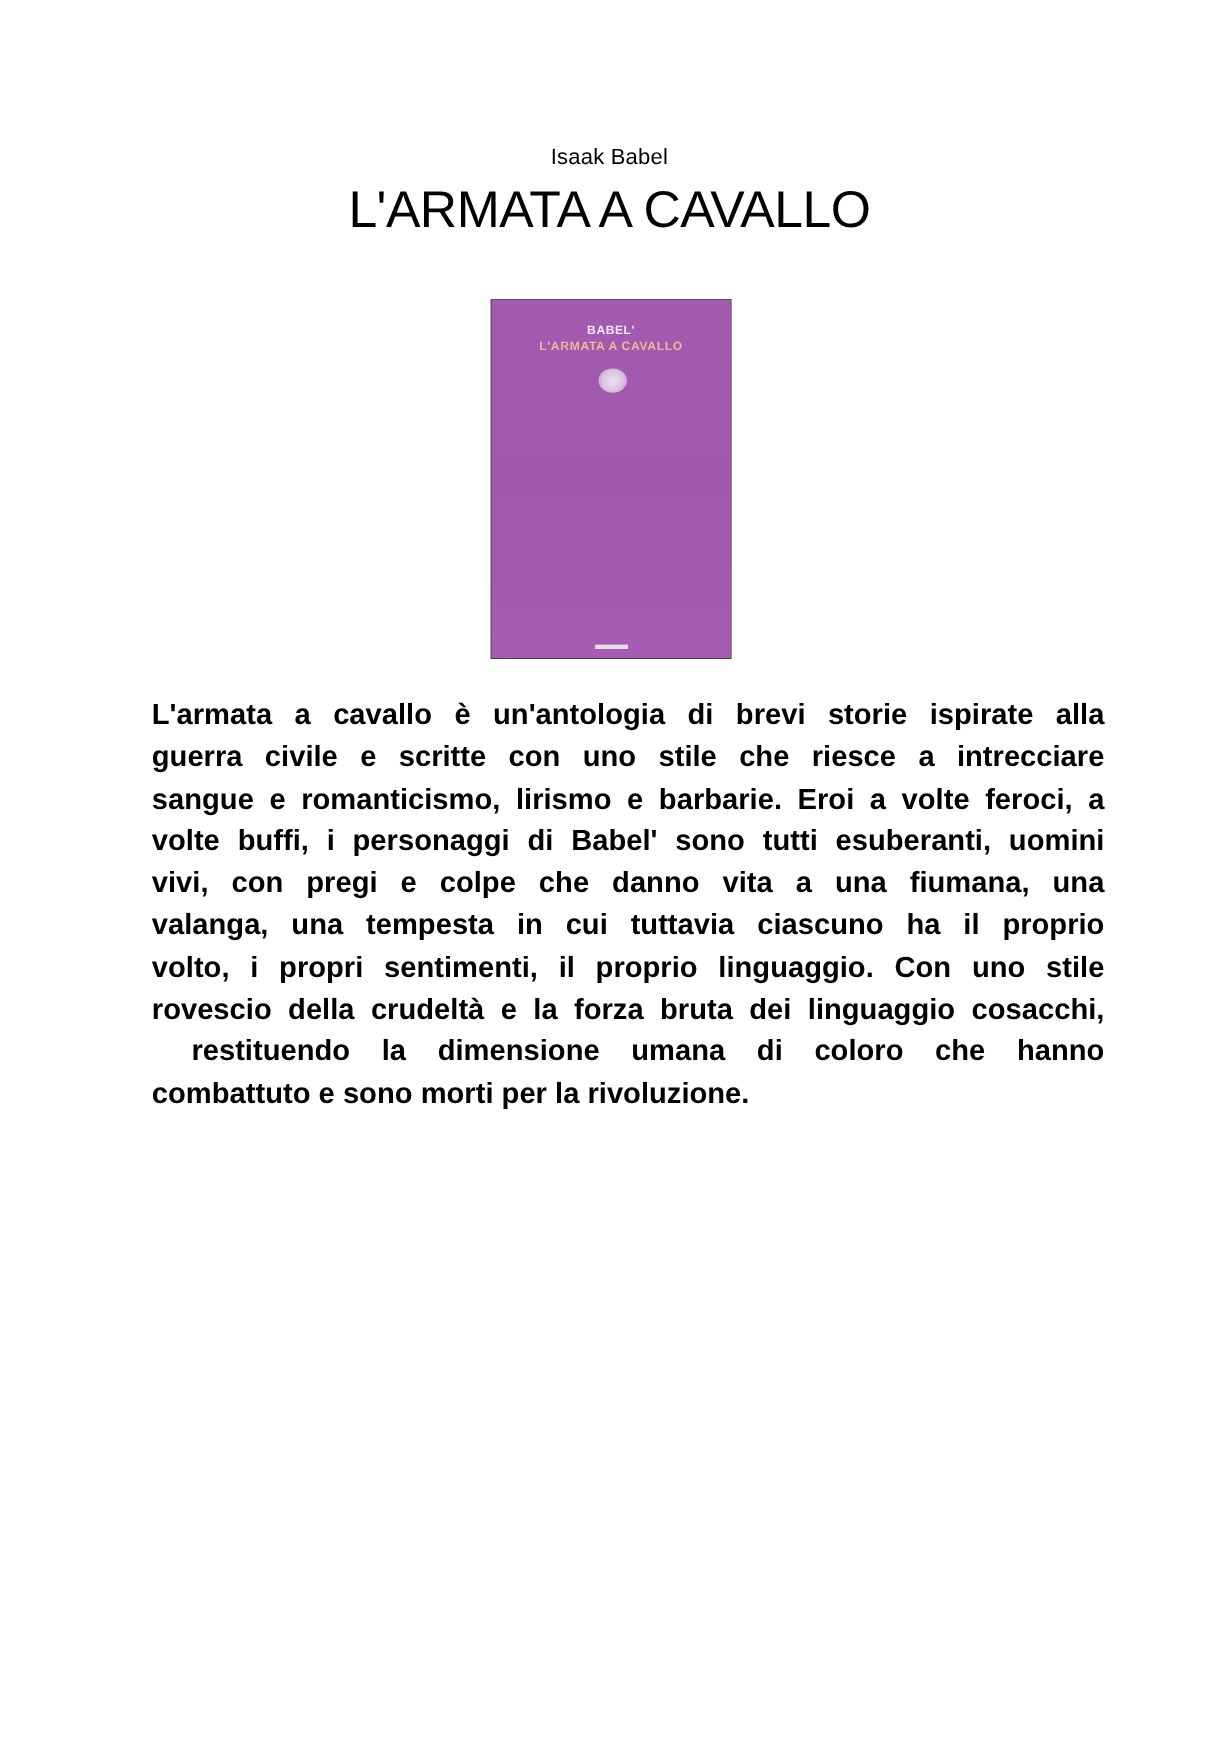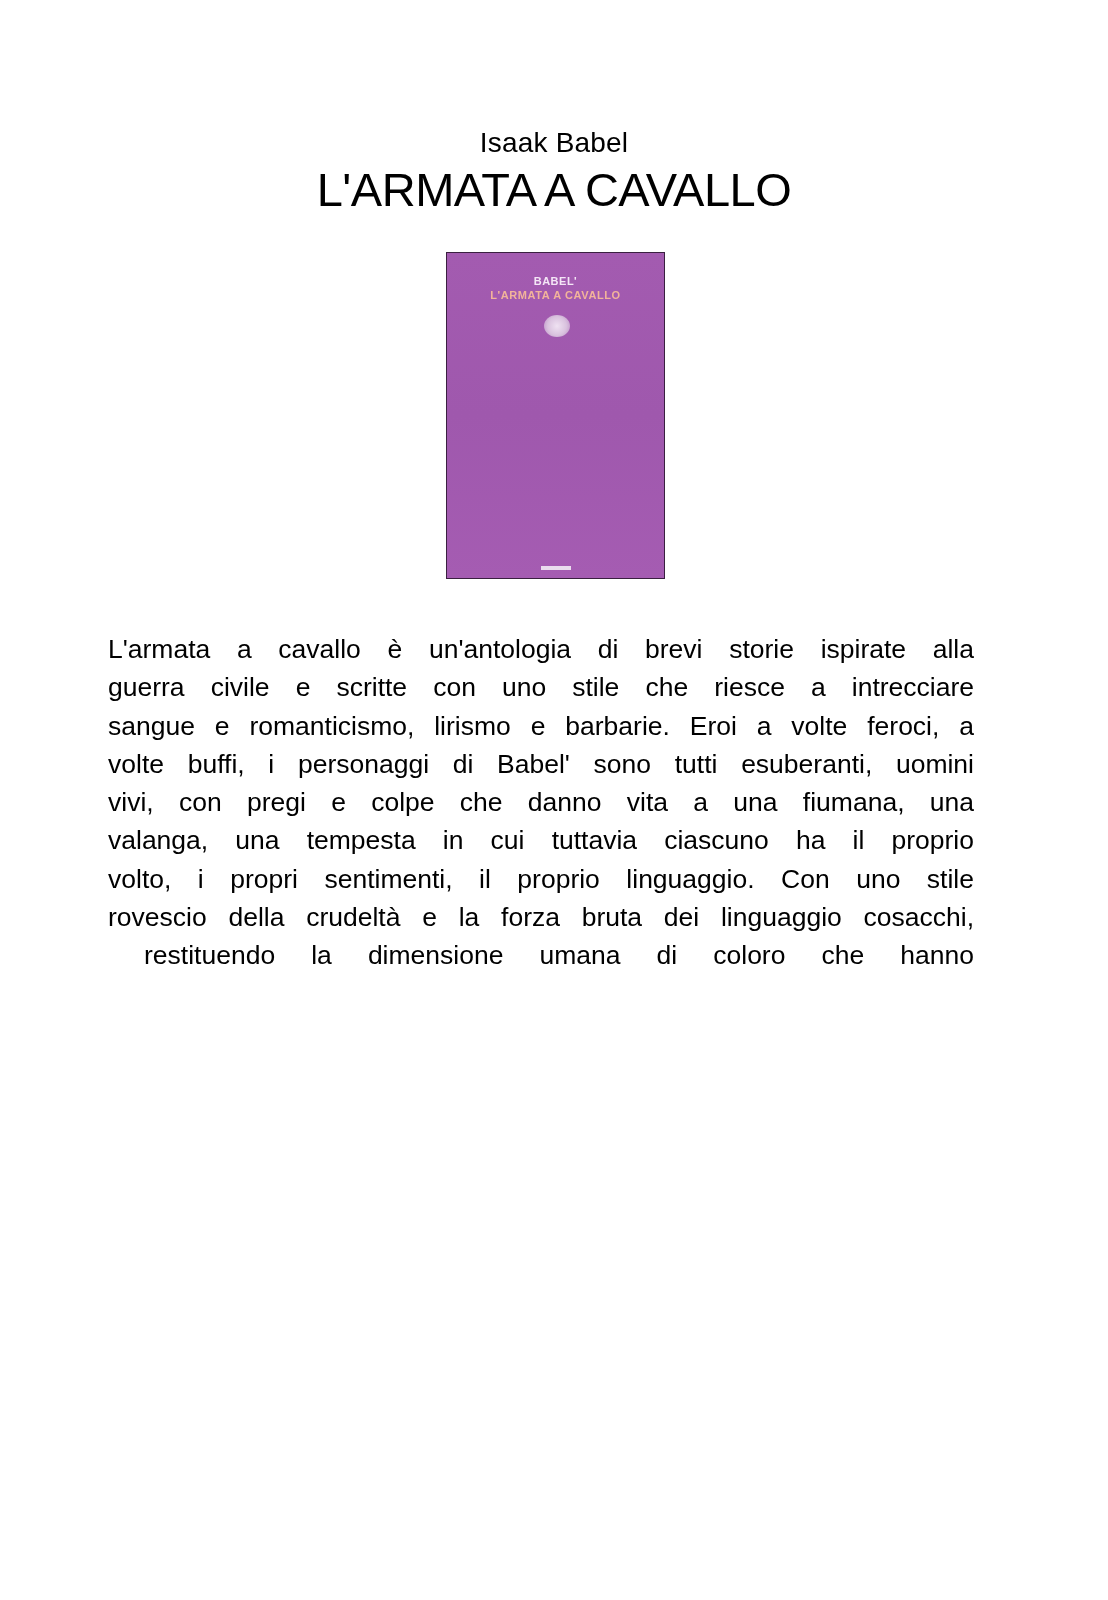--- a/index.html
+++ b/index.html
@@ -14,38 +14,38 @@
       overflow: hidden;
       font-family: "Liberation Sans", sans-serif;
       color: #000000;
     }
     .author {
       position: absolute;
       top: 128px;
       left: 0;
       width: 1108px;
       text-align: center;
-      font-size: 28px;
+      font-size: 20px;
       line-height: 30px;
       letter-spacing: 0.2px;
     }
     .title {
       position: absolute;
       top: 162px;
       left: 0;
       width: 1108px;
       text-align: center;
       font-size: 47px;
       line-height: 56px;
       letter-spacing: -0.5px;
     }
     .cover {
       position: absolute;
       left: 446px;
-      top: 252px;
+      top: 272px;
       width: 219px;
       height: 327px;
       box-sizing: border-box;
       border: 1px solid #3a2040;
       background: linear-gradient(180deg, #a35bb0 0%, #9f58ad 50%, #a55cb2 100%);
       overflow: hidden;
     }
     .cover-author {
       position: absolute;
       top: 22px;
@@ -80,25 +80,26 @@
     .cover-publisher {
       position: absolute;
       bottom: 8px;
       left: 94px;
       width: 30px;
       height: 4px;
       background: #eadcee;
     }
     .body-text {
       position: absolute;
-      left: 108px;
+      left: 138px;
       top: 630px;
       width: 866px;
       font-size: 26.5px;
       line-height: 38.3px;
+      font-weight: bold;
     }
     .line {
       display: block;
       text-align: justify;
       text-align-last: justify;
       white-space: nowrap;
       height: 38.3px;
       overflow: visible;
     }
     .line.last {
@@ -122,14 +123,15 @@
   <div class="body-text">
     <div class="line" style="white-space: normal;">L'armata a cavallo è un'antologia di brevi storie ispirate alla</div>
     <div class="line" style="white-space: normal;">guerra civile e scritte con uno stile che riesce a intrecciare</div>
     <div class="line" style="white-space: normal;">sangue e romanticismo, lirismo e barbarie. Eroi a volte feroci, a</div>
     <div class="line" style="white-space: normal;">volte buffi, i personaggi di Babel' sono tutti esuberanti, uomini</div>
     <div class="line" style="white-space: normal;">vivi, con pregi e colpe che danno vita a una fiumana, una</div>
     <div class="line" style="white-space: normal;">valanga, una tempesta in cui tuttavia ciascuno ha il proprio</div>
     <div class="line" style="white-space: normal;">volto, i propri sentimenti, il proprio linguaggio. Con uno stile</div>
     <div class="line" style="white-space: normal;">rovescio della crudeltà e la forza bruta dei linguaggio cosacchi,</div>
     <div class="line" style="white-space: normal; margin-left: 36px;">restituendo la dimensione umana di coloro che hanno</div>
+    <div class="line last" style="white-space: normal;">combattuto e sono morti per la rivoluzione.</div>
   </div>
 </div>
 
 </body></html>

